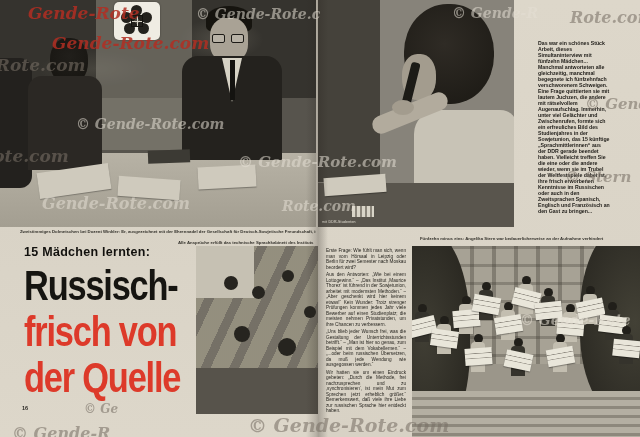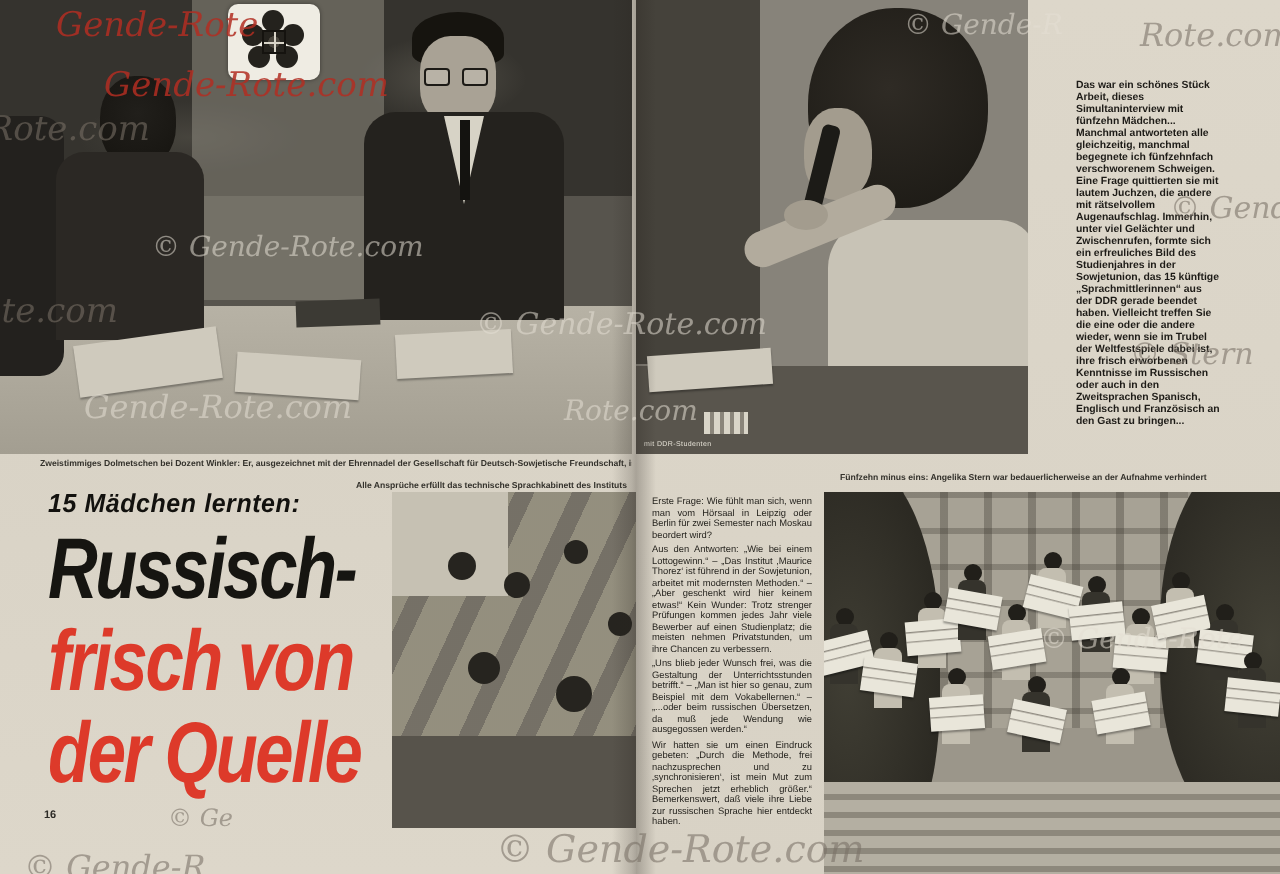--- a/index.html
+++ b/index.html
@@ -50,21 +50,21 @@
   .emblem .globe:before{content:"";position:absolute;left:45%;top:0;width:1px;height:100%;background:#d8d4c8;}
   .emblem .globe:after{content:"";position:absolute;top:45%;left:0;height:1px;width:100%;background:#d8d4c8;}
 
   
   .cap{font-size:4.3px;line-height:5px;font-weight:bold;color:#34322c;white-space:nowrap;overflow:hidden;}
   .cap-interview{left:20px;top:229px;width:296px;}
   .cap-lab{left:178px;top:240px;width:142px;}
   .cap-group{left:424px;top:236px;width:212px;}
 
   
-  .headline{left:24px;top:244px;width:176px;font-style:italic;}
+  .headline{left:24px;top:244px;width:176px;}
   .headline>div{position:static;}
   .kicker{font-size:13px;font-weight:bold;color:#12110e;letter-spacing:.3px;margin-bottom:3px;transform:scaleX(.96);transform-origin:left;}
   .hl{font-size:43px;font-weight:bold;letter-spacing:-1.5px;line-height:46px;transform:scaleX(.80);transform-origin:left;white-space:nowrap;}
   .hl-black{color:#161511;}
   .hl-red{color:var(--accent,#dd3a2a);}
 
   
   .photo-lab{left:196px;top:246px;width:126px;height:168px;background:#8a867c;}
   .pl-win{left:0;top:0;width:58px;height:52px;background:#c6c1b3;}
   .pl-booths{left:-20px;top:-10px;width:170px;height:200px;background:
@@ -112,21 +112,21 @@
   .fig{width:16px;height:52px;}
   .fig i{position:absolute;left:4px;top:0;width:9px;height:9px;border-radius:50%;background:#211f1a;}
   .fig b{position:absolute;left:1px;top:8px;width:14px;height:30px;border-radius:4px 4px 0 0;background:#c3beb0;}
   .fig.dark b{background:#35332c;}
   .fig s{position:absolute;left:-5px;top:14px;width:27px;height:17px;background:#e9e6da;
          box-shadow:0 1px 1px rgba(0,0,0,.35);
          background-image:linear-gradient(180deg,transparent 28%,rgba(70,64,56,.55) 31%,transparent 36%,transparent 56%,rgba(70,64,56,.45) 59%,transparent 64%);}
 
   
   #wm-layer{left:0;top:0;width:640px;height:437px;overflow:hidden;pointer-events:none;}
-  .wm{font-family:"DejaVu Serif",serif;font-style:italic;font-weight:normal;white-space:nowrap;
+  .wm{font-family:"DejaVu Serif",serif;font-style:italic;font-weight:bold;white-space:nowrap;
       color:rgba(120,112,102,.58);}
   .wm-red{color:rgba(178,46,34,.85);}
   .wm-light{color:rgba(228,223,212,.55);}
 </style>
 </head>
 <body>
 
 <div class="stage">
 
   <div class="page-left">
@@ -287,20 +287,21 @@
       <p>Wir hatten sie um einen Eindruck gebeten: „Durch die Methode, frei nachzusprechen und zu ‚synchronisieren‘, ist mein Mut zum Sprechen jetzt erheblich größer.“ Bemerkenswert, daß viele ihre Liebe zur russischen Sprache hier entdeckt haben.</p>
 
     </div>
   </div>
 
   <div class="fold"></div>
 
   <div id="wm-layer">
       <span class="wm wm-red" style="left: 28px; top: 3px; font-size: 17px;">Gende-Rote</span>
       <span class="wm wm-red" style="left: 52px; top: 33px; font-size: 17px;">Gende-Rote.com</span>
+      <span class="wm wm-light" style="left: 196px; top: 6px; font-size: 14px;">© Gende-Rote.c</span>
       <span class="wm wm-light" style="left: 452px; top: 5px; font-size: 14px;">© Gende-R</span>
       <span class="wm" style="left: 570px; top: 8px; font-size: 16px;">Rote.com</span>
       <span class="wm" style="left: -22px; top: 55px; font-size: 17px;">e-Rote.com</span>
       <span class="wm" style="left: 585px; top: 95px; font-size: 15px;">© Gend</span>
       <span class="wm wm-light" style="left: 76px; top: 116px; font-size: 14px;">© Gende-Rote.com</span>
       <span class="wm" style="left: -28px; top: 146px; font-size: 17px;">-Rote.com</span>
       <span class="wm wm-light" style="left: 238px; top: 153px; font-size: 15px;">© Gende-Rote.com</span>
       <span class="wm" style="left: 565px; top: 168px; font-size: 15px;">© Stern</span>
       <span class="wm wm-light" style="left: 42px; top: 194px; font-size: 16px;">Gende-Rote.com</span>
       <span class="wm wm-light" style="left: 282px; top: 198px; font-size: 14px;">Rote.com</span>

